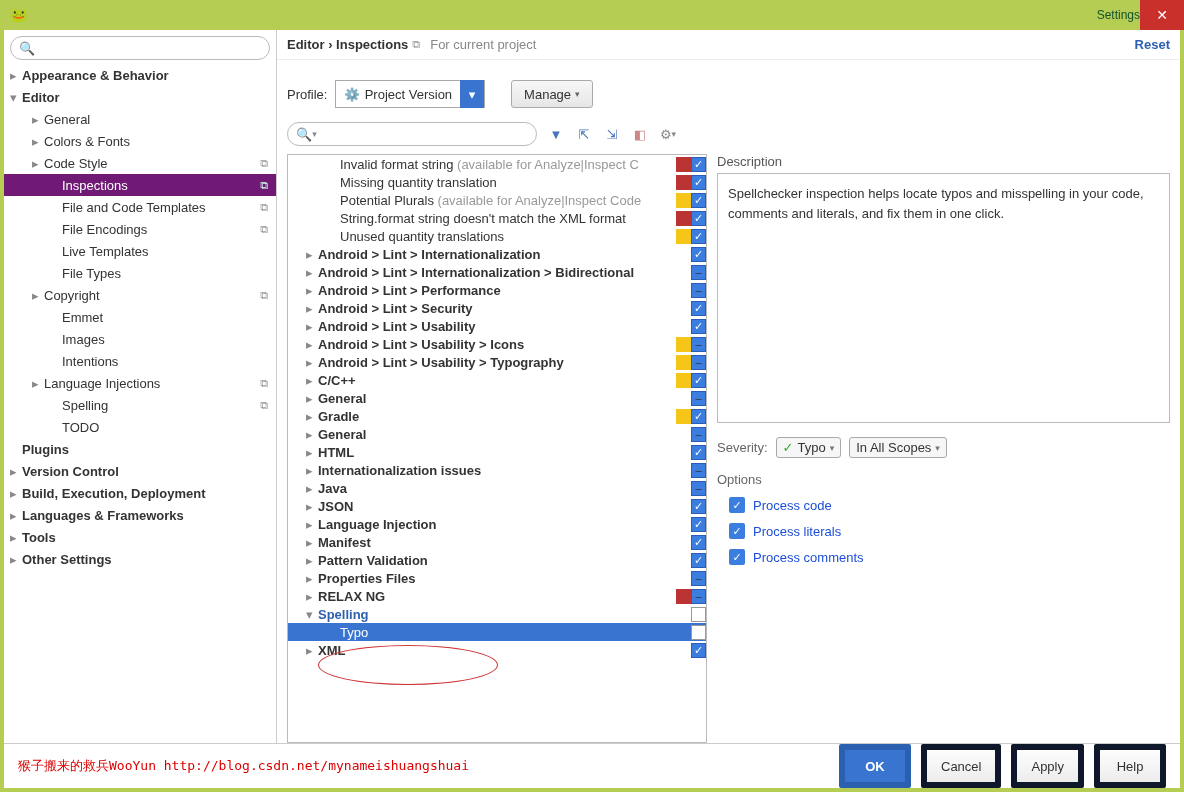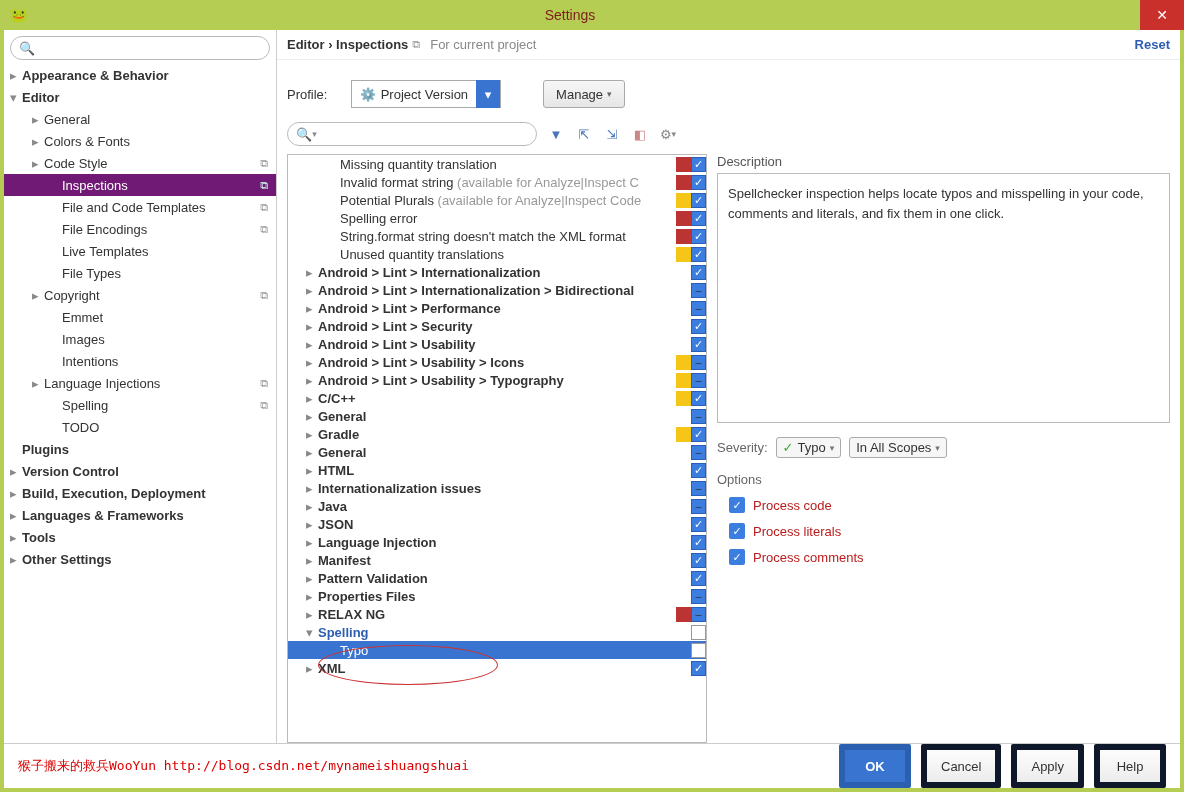--- a/index.html
+++ b/index.html
@@ -1,19 +1,19 @@
 <!DOCTYPE html>
 <html><head>
 <meta charset="utf-8">
 <style>
 * { box-sizing: border-box; margin: 0; padding: 0; font-family: "Segoe UI", Arial, sans-serif; }
 body { width: 1184px; height: 792px; background: #fff; overflow: hidden; font-size: 13px; color: #333; }
 .titlebar { height: 30px; background: #b5cd53; display: flex; align-items: center; position: relative; }
 .titlebar .ico { position: absolute; left: 10px; font-size: 14px; }
-.titlebar .title { flex: 1; text-align: center; color: #7f1d1d; font-size: 14px; }
+.titlebar .title { flex: 1; text-align: right; color: #14532d; font-size: 12px; }
 .close-btn { width: 44px; height: 30px; background: #c9302c; color: #fff; display: flex; align-items: center; justify-content: center; font-size: 14px; }
 .outer { height: 762px; border: 4px solid #b5cd53; border-top: none; display: flex; flex-direction: column; }
 .content { flex: 1; display: flex; overflow: hidden; }
 .sidebar { width: 273px; border-right: 1px solid #ccc; display: flex; flex-direction: column; }
 .searchbox { margin: 6px 6px 4px; height: 24px; border: 1px solid #bbb; border-radius: 12px; display: flex; align-items: center; padding: 0 8px; color: #999; }
 .searchbox .mag { margin-right: 4px; }
 .tree { flex: 1; overflow: auto; }
 .tree-row { height: 22px; display: flex; align-items: center; padding-left: 6px; position: relative; }
 .tree-row .arrow { width: 12px; display: inline-block; color: #888; }
 .tree-row.bold .lbl { font-weight: bold; }
@@ -23,21 +23,21 @@
 .tree-row.selected .copy-icon { color: #cfe; }
 .ind1 { padding-left: 28px; }
 .ind2 { padding-left: 46px; }
 
 .main { flex: 1; display: flex; flex-direction: column; padding: 0 0 0 0; }
 .crumb { height: 30px; display: flex; align-items: center; padding: 0 10px; border-bottom: 1px solid #eee; }
 .crumb .path { font-weight: bold; }
 .crumb .sub { color: #888; font-weight: normal; margin-left: 6px; }
 .crumb .copy-ic { color: #999; margin: 0 4px 0 4px; font-size: 11px;}
 .reset { margin-left: auto; color: #2c5fb0; font-weight: bold; cursor: pointer; }
-.profile-row { display: flex; align-items: center; padding: 20px 10px 14px; gap: 24px; }
+.profile-row { display: flex; align-items: center; padding: 20px 10px 14px; gap: 8px; }
 .profile-row label { }
 .profile-select { display: inline-flex; align-items: center; border: 1px solid #aaa; height: 28px; }
 .profile-select .txt { padding: 0 8px; display: flex; align-items: center; gap: 4px; }
 .profile-select .dd { width: 24px; height: 28px; background: #3874d0; color: #fff; display: flex; align-items: center; justify-content: center; }
 .manage-btn { height: 28px; padding: 0 12px; border: 1px solid #aaa; background: linear-gradient(#f7f7f7,#e6e6e6); border-radius: 3px; display: inline-flex; align-items: center; gap: 4px; margin-left: 18px; }
 .filter-row { display: flex; align-items: center; padding: 0 10px 8px; gap: 10px; }
 .filter-row .search { width: 250px; height: 24px; border: 1px solid #bbb; border-radius: 12px; display: flex; align-items: center; padding: 0 8px; color: #999; }
 .filter-row .icon-btn { width: 18px; height: 18px; display: flex; align-items: center; justify-content: center; color: #4a76b8; }
 .filter-row .dd-sm { color: #888;font-size:9px; }
 
@@ -64,21 +64,21 @@
 
 .right-pane { flex: 1; display: flex; flex-direction: column; }
 .desc-label { color: #555; margin-bottom: 4px; }
 .desc-box { border: 1px solid #bbb; padding: 10px; height: 250px; color: #333; line-height: 1.5; }
 .sev-row { margin-top: 14px; display: flex; align-items: center; gap: 8px; }
 .sev-row label { color: #666; }
 .sel-box { border: 1px solid #aaa; padding: 2px 6px; border-radius: 3px; display: inline-flex; align-items: center; gap: 4px; background:#f6f6f6;}
 .opt-lbl { color: #666; margin-top: 14px; }
 .chk-row { display: flex; align-items: center; gap: 8px; margin-top: 10px; margin-left: 12px; }
 .chk-row .chk2 { width: 16px; height: 16px; background: #3c7de0; color:#fff; display: flex; align-items: center; justify-content: center; font-size: 11px; border-radius:2px;}
-.chk-row span { color: #b91c1c; }
+.chk-row span { color: #1d4ed8; }
 
 .footer { height: 45px; border-top: 1px solid #ccc; display: flex; align-items: center; padding: 0 14px; gap: 10px; }
 .footer .red-text { color: #d00; font-family: "SimSun","Microsoft YaHei",monospace; }
 .footer .btns { margin-left: auto; display: flex; gap: 10px; }
 .btn { min-width: 72px; height: 28px; border: 6px solid #0f172a; background: linear-gradient(#fdfdfd,#ececec); border-radius: 2px; padding: 16px 14px; display:inline-flex;align-items:center;justify-content:center;}
 .btn.primary { background: #3874d0; color: #fff; border-color: #2b5fb0; font-weight: bold; }
 
 .circle-annot { position: absolute; left: 30px; top: 490px; width: 180px; height: 40px; border: 1px solid #c33; border-radius: 50%; pointer-events: none; z-index: 5;}
 
 ::-webkit-scrollbar { width: 14px; }
@@ -230,47 +230,39 @@
       <div class="icon-btn">⇱</div>
       <div class="icon-btn">⇲</div>
       <div class="icon-btn" style="color:#c88;">◧</div>
       <div class="icon-btn" style="color:#888;">⚙<span class="dd-sm">▾</span></div>
     </div>
     <div class="middle-split">
       <div class="insp-list" id="insp-list">
         <div class="circle-annot"></div>
       <div class="insp-row pad1">
               <span class="arrow"></span>
+              <span><span class="txt">Invalid format string</span><span class="gray"> (available for Analyze|Inspect C</span></span>
+              <span class="sq-wrap">
+                <span class="sq red"></span>
+                <span class="chk tick"></span>
+              </span>
+            </div>
+            <div class="insp-row pad1">
+              <span class="arrow"></span>
               <span><span class="txt">Missing quantity translation</span></span>
               <span class="sq-wrap">
                 <span class="sq red"></span>
                 <span class="chk tick"></span>
               </span>
             </div>
             <div class="insp-row pad1">
               <span class="arrow"></span>
-              <span><span class="txt">Invalid format string</span><span class="gray"> (available for Analyze|Inspect C</span></span>
-              <span class="sq-wrap">
-                <span class="sq red"></span>
-                <span class="chk tick"></span>
-              </span>
-            </div>
-            <div class="insp-row pad1">
-              <span class="arrow"></span>
               <span><span class="txt">Potential Plurals</span><span class="gray"> (available for Analyze|Inspect Code</span></span>
               <span class="sq-wrap">
                 <span class="sq yellow"></span>
-                <span class="chk tick"></span>
-              </span>
-            </div>
-            <div class="insp-row pad1">
-              <span class="arrow"></span>
-              <span><span class="txt">Spelling error</span></span>
-              <span class="sq-wrap">
-                <span class="sq red"></span>
                 <span class="chk tick"></span>
               </span>
             </div>
             <div class="insp-row pad1">
               <span class="arrow"></span>
               <span><span class="txt">String.format string doesn't match the XML format</span></span>
               <span class="sq-wrap">
                 <span class="sq red"></span>
                 <span class="chk tick"></span>
               </span>

